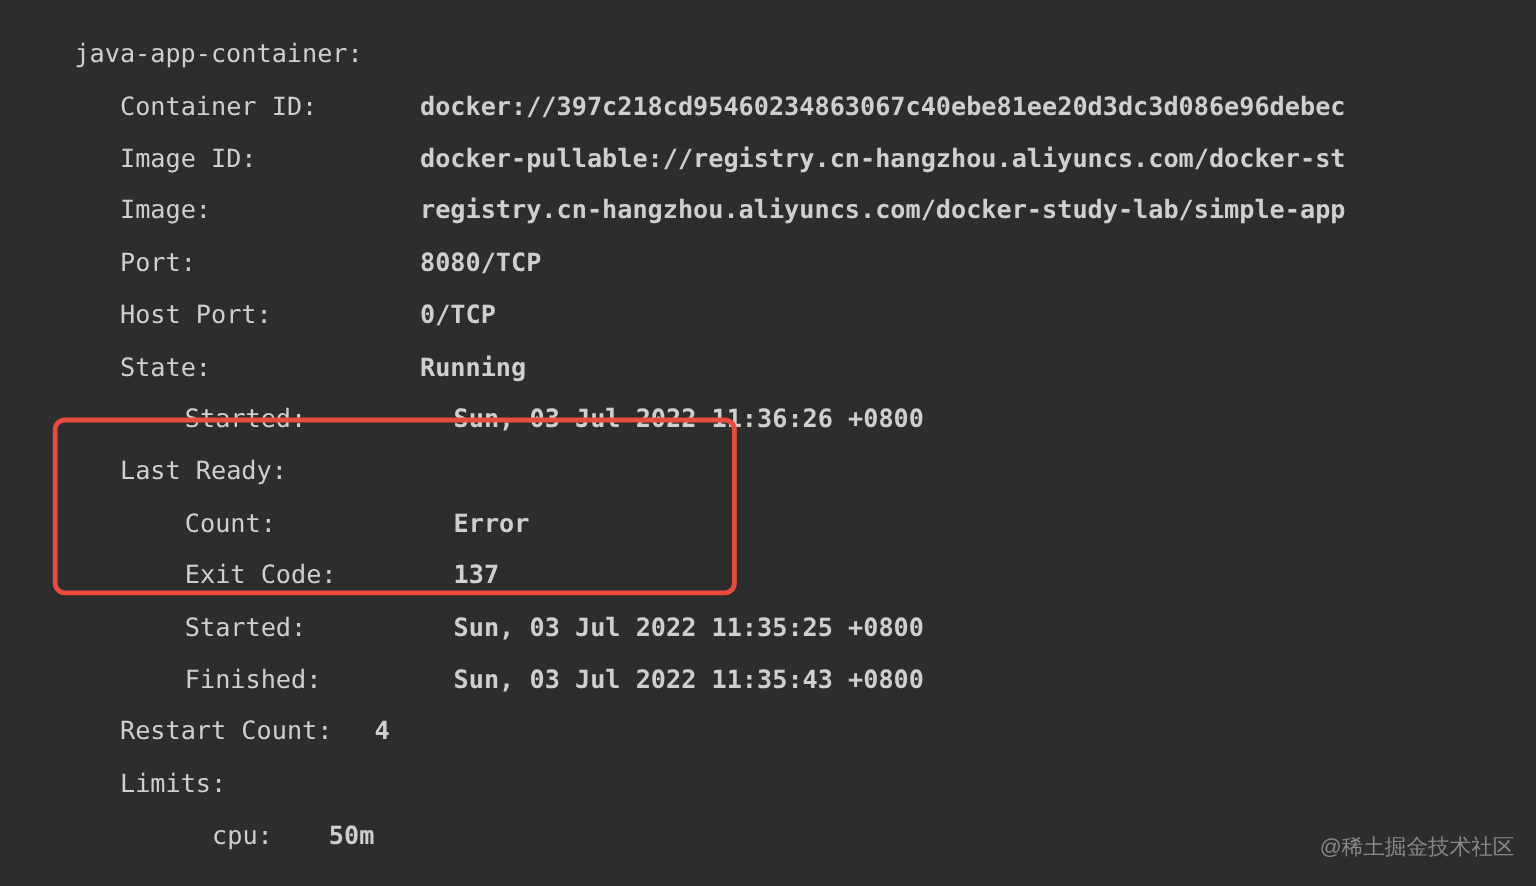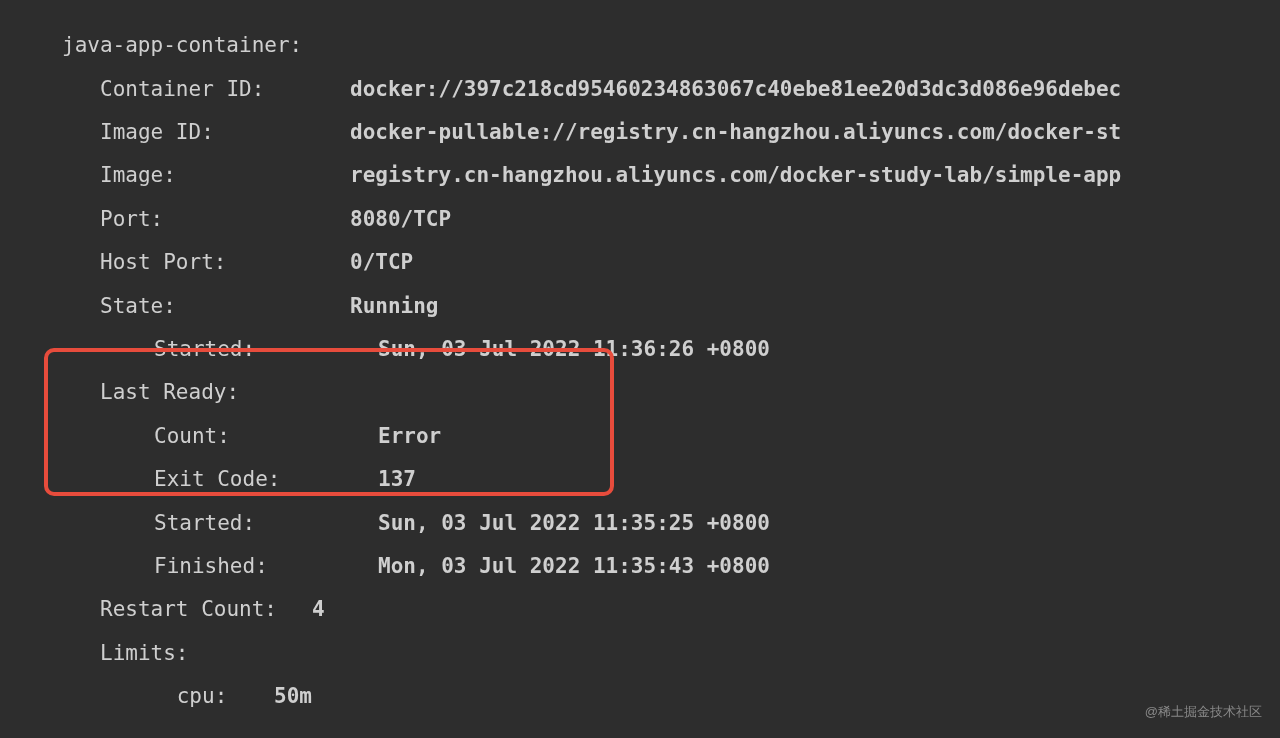--- a/index.html
+++ b/index.html
@@ -49,21 +49,21 @@
       height: 148px;
       border: 4px solid #e74c3c;
       border-radius: 10px;
       pointer-events: none;
     }
     .watermark {
       position: absolute;
       bottom: 14px;
       right: 18px;
       color: #888;
-      font-size: 13px;
+      font-size: 18px;
       font-family: sans-serif;
     }
   </style>
 </head>
 <body>
 
 <div class="terminal">
 
   <div class="line indent-0">
     <span class="label">java-app-container:</span>
@@ -118,21 +118,21 @@
     <span class="value">137</span>
   </div>
 
   <div class="line indent-2">
     <span class="label w-label-1b">Started:</span>
     <span class="value">Sun, 03 Jul 2022 11:35:25 +0800</span>
   </div>
 
   <div class="line indent-2">
     <span class="label w-label-1b">Finished:</span>
-    <span class="value">Mon, 03 Jul 2022 11:35:43 +0800</span>
+    <span class="value">Sun, 03 Jul 2022 11:35:43 +0800</span>
   </div>
 
 
   <div class="line indent-1">
     <span class="label" style="width:212px;min-width:212px;">Restart Count:</span>
     <span class="value">4</span>
   </div>
 
   <div class="line indent-1">
     <span class="label">Limits:</span>

